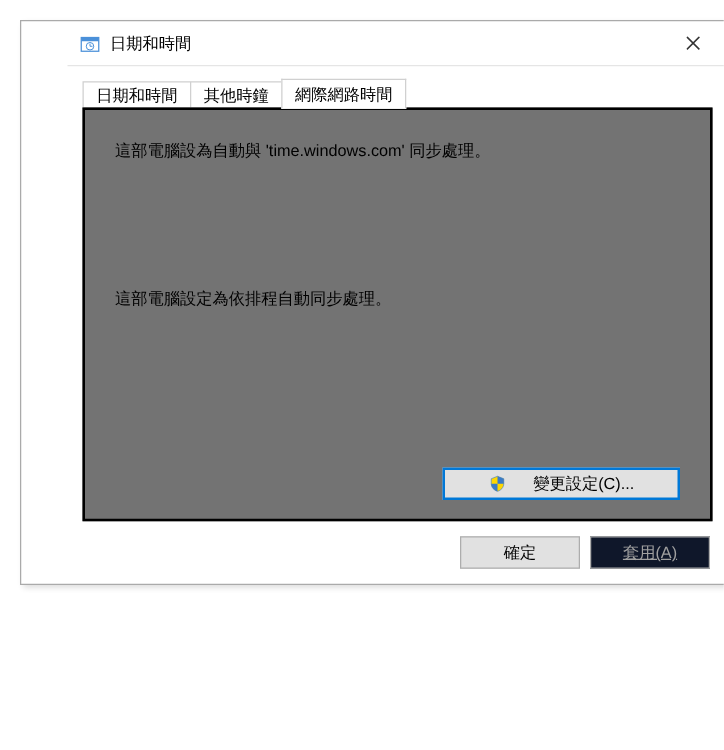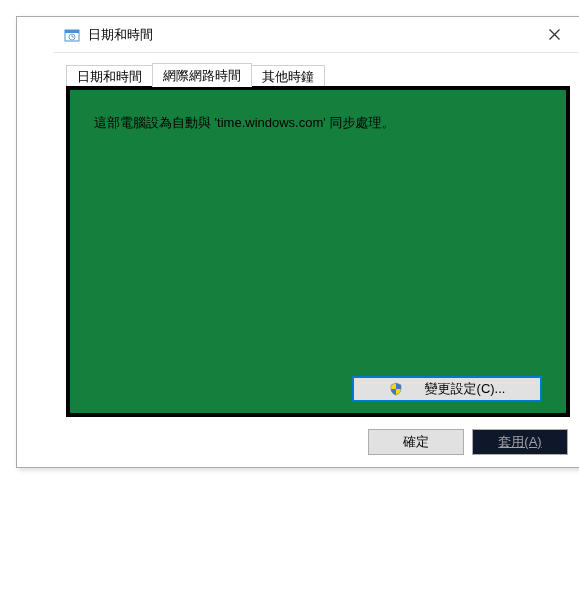--- a/index.html
+++ b/index.html
@@ -80,26 +80,26 @@
       border-bottom: 1px solid #fff;
       z-index: 2;
       background: #fff;
     }
     .tab:not(.active) {
       top: 2px;
       height: 22px;
       padding-top: 2px;
     }
     .tab-content {
-      border: 4px solid #000000;
+      border: 2px solid #000000;
       flex: 1;
       padding: 24px 24px;
       margin-top: -1px;
       position: relative;
-      background: #15803d;
+      background: #737373;
     }
     .content-text {
       font-size: 13px;
       color: #000;
       line-height: 1.4;
     }
     .content-text.second {
       margin-top: 100px;
     }
     .change-settings-btn {
@@ -165,25 +165,26 @@
       <svg width="11" height="11" viewBox="0 0 11 11">
         <line x1="0.5" y1="0.5" x2="10.5" y2="10.5" stroke="currentColor" stroke-width="1.2"></line>
         <line x1="10.5" y1="0.5" x2="0.5" y2="10.5" stroke="currentColor" stroke-width="1.2"></line>
       </svg>
     </div>
   </div>
 
   <div class="tabs-container">
     <div class="tabs">
       <div class="tab">日期和時間</div>
+      <div class="tab">其他時鐘</div>
       <div class="tab active">網際網路時間</div>
-      <div class="tab">其他時鐘</div>
     </div>
     <div class="tab-content">
       <div class="content-text">這部電腦設為自動與 'time.windows.com' 同步處理。</div>
+      <div class="content-text second">這部電腦設定為依排程自動同步處理。</div>
       <button class="change-settings-btn">
         <span class="shield-icon">
           <svg viewBox="0 0 14 14">
             <path d="M7 1 L12 3 L12 7 C12 10 9.5 12.5 7 13 C4.5 12.5 2 10 2 7 L2 3 Z" fill="#ffd700" stroke="#3a7bc8" stroke-width="0.5"></path>
             <path d="M7 1 L12 3 L12 7 L7 7 Z" fill="#3a7bc8"></path>
             <path d="M7 7 L7 13 C4.5 12.5 2 10 2 7 Z" fill="#3a7bc8"></path>
           </svg>
         </span>
         <span>變更設定(C)...</span>
       </button>

